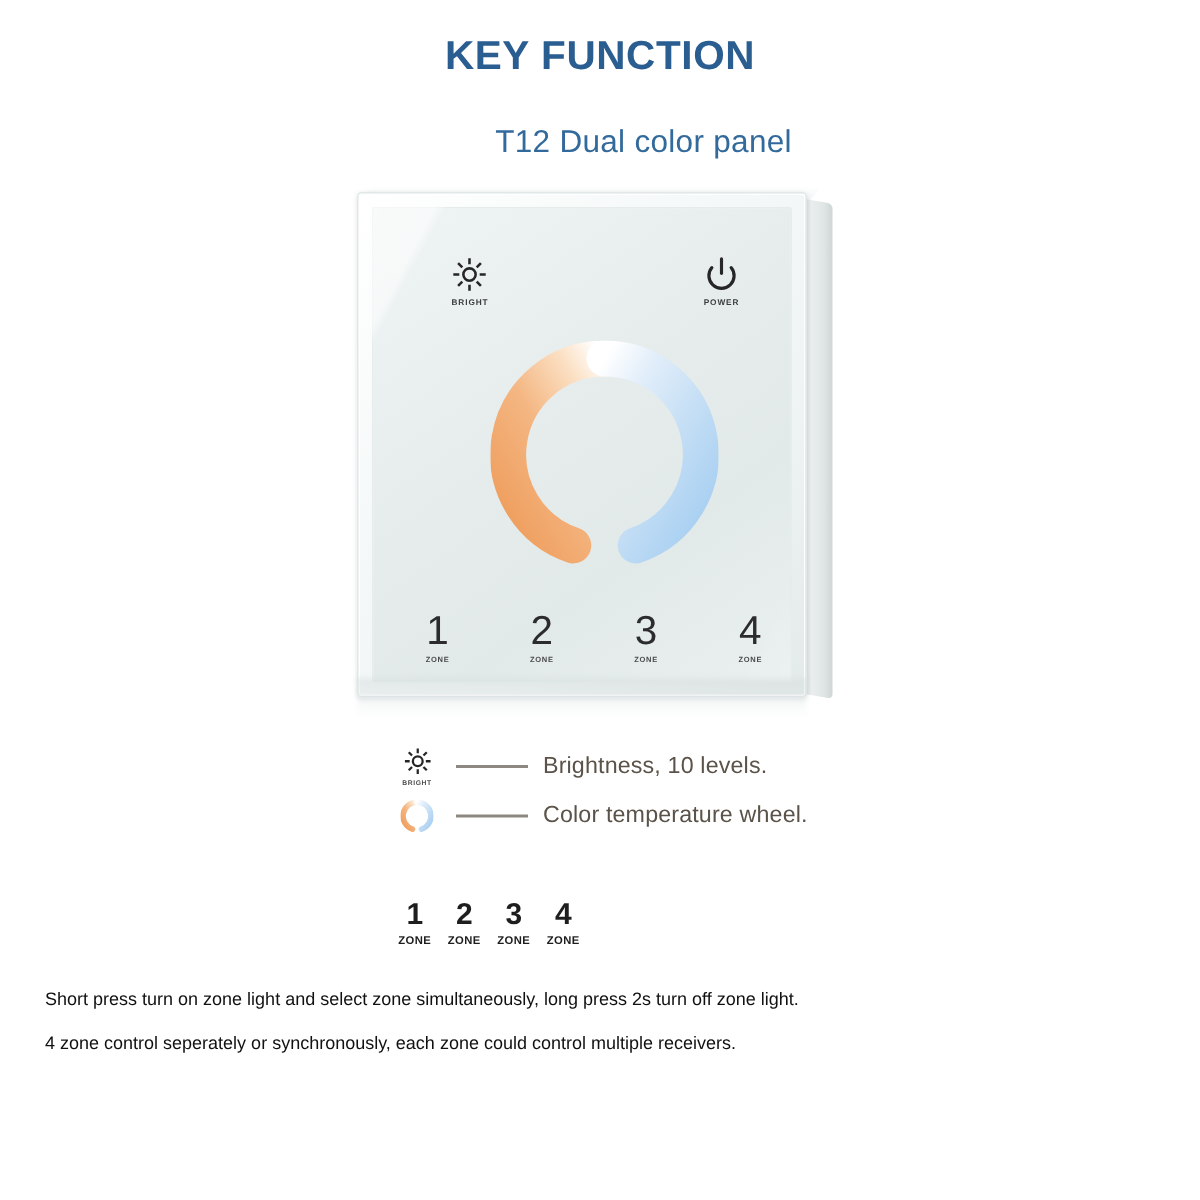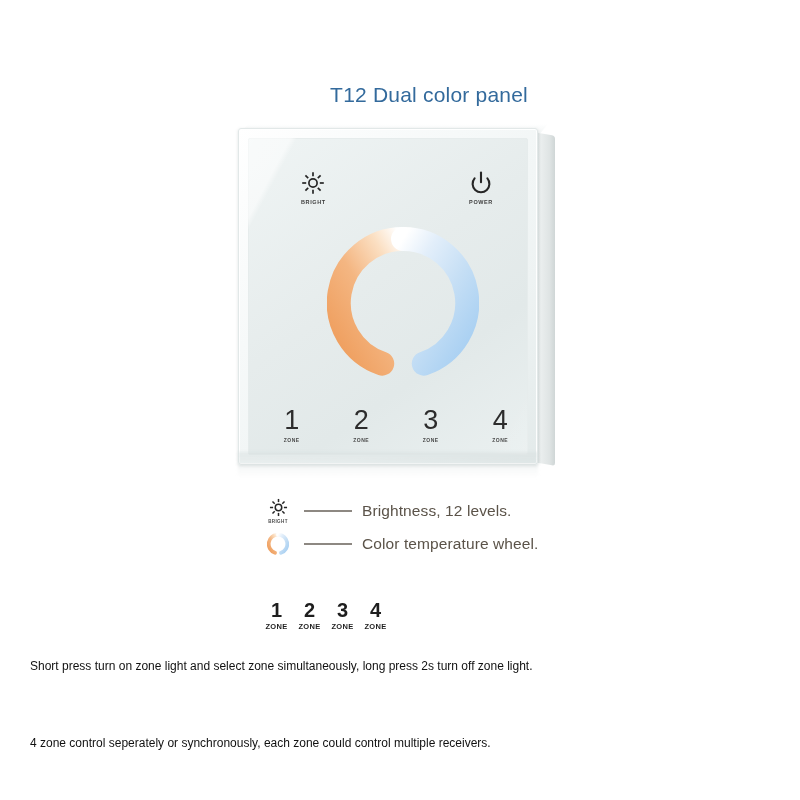--- a/index.html
+++ b/index.html
@@ -113,27 +113,28 @@
   .lz{width:33px;display:flex;flex-direction:column;align-items:center;}
   .lz-num{font-size:20px;font-weight:bold;color:#1e1e1e;line-height:1;}
   .lz-cap{font-size:7.5px;letter-spacing:.3px;color:#1e1e1e;margin-top:2px;font-weight:600;}
 
   
   .body-text{
     position:absolute;left:30px;top:652px;width:742px;
     font-size:12px;color:#111111;line-height:29px;
     font-family:"Liberation Sans", sans-serif;
   }
-  .p-just{text-align:justify;margin-top:48px;}
+  .p-just{text-align:justify;}
 </style>
 </head>
 <body>
 
 <div class="page">
 
+  <div class="title">KEY FUNCTION</div>
   <div class="subtitle">T12 Dual color panel</div>
 
   <div class="device-wrap">
 
     <div class="top-face"></div>
     <div class="side-face"></div>
     <div class="side-face-shadow"></div>
 
     <div class="bezel">
       <div class="bezel-inner"></div>
@@ -229,21 +230,21 @@
             <line x1="18.8" y1="12" x2="22.8" y2="12"></line>
             <line x1="4.4" y1="4.4" x2="7.2" y2="7.2"></line>
             <line x1="16.8" y1="16.8" x2="19.6" y2="19.6"></line>
             <line x1="19.6" y1="4.4" x2="16.8" y2="7.2"></line>
             <line x1="7.2" y1="16.8" x2="4.4" y2="19.6"></line>
           </g>
         </svg>
         <span class="legend-ico-cap">BRIGHT</span>
       </span>
       <span class="legend-dash"></span>
-      <span class="legend-text">Brightness, 12 levels.</span>
+      <span class="legend-text">Brightness, 10 levels.</span>
     </div>
 
     <div class="legend-row">
       <span class="legend-ico">
         <svg width="22" height="22" viewBox="0 0 152 152">
           <path d="M76 12 A64 64 0 0 0 55.2 136.6" fill="none" stroke="url(#warmGrad)" stroke-width="26" stroke-linecap="round"></path>
           <path d="M76 12 A64 64 0 0 1 96.8 136.6" fill="none" stroke="url(#coolGrad)" stroke-width="26" stroke-linecap="round"></path>
         </svg>
       </span>
       <span class="legend-dash"></span>

